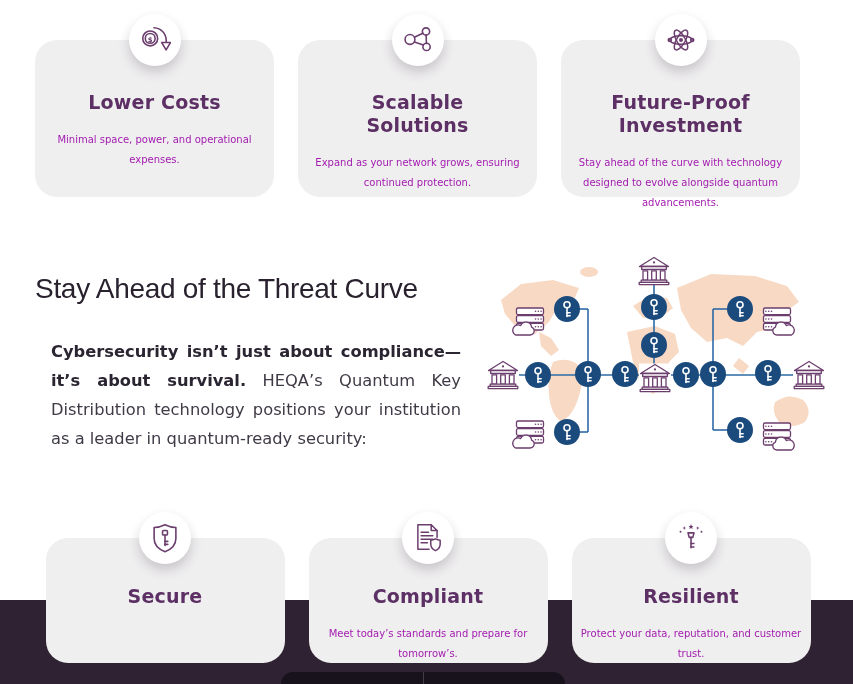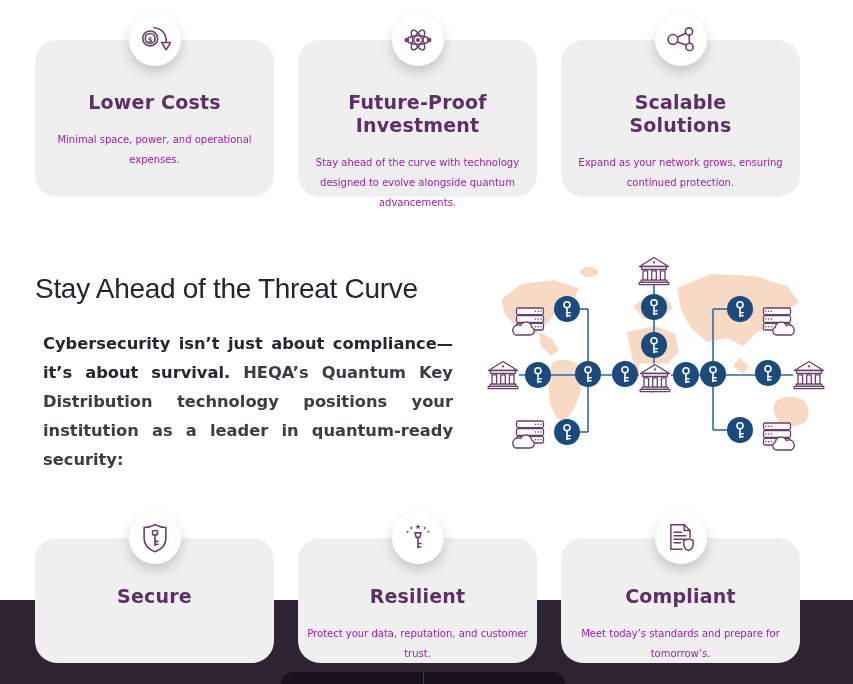--- a/index.html
+++ b/index.html
@@ -4,21 +4,21 @@
 <style>
   html,body { margin:0; padding:0; background:#ffffff; }
   .page {
     position:relative; width:853px; height:684px; overflow:hidden; background:#ffffff;
     font-family:"DejaVu Sans","Liberation Sans",sans-serif;
   }
   .dark-band { position:absolute; left:0; top:600px; width:853px; height:84px; background:#2e2233; }
 
   .cards-row { position:absolute; left:35px; width:786px; display:flex; gap:24px; }
   .cards-row.top { top:40px; }
-  .cards-row.bottom { top:538px; }
+  .cards-row.bottom { top:538px;justify-content:center; }
   .card { position:relative; width:239px; border-radius:22px; background:#f0eff0; text-align:center; z-index:2; }
   .cards-row.top .card { height:157px; }
   .cards-row.bottom .card { height:125px; }
   .icon-circle {
     position:absolute; left:50%; top:-26px; transform:translateX(-50%);
     width:52px; height:52px; border-radius:50%; background:#ffffff;
     box-shadow:0 6px 12px rgba(40,30,45,.20);
     display:flex; align-items:center; justify-content:center;
   }
   .card h3 {
@@ -27,22 +27,22 @@
   }
   .cards-row.bottom .card h3 { padding-top:31px; }
   .card p { margin:9px auto 0; width:222px; font-size:10px; line-height:20px; color:#a21caf; }
 
   .threat-heading {
     position:absolute; left:35px; top:272px; margin:0;
     font-family:"Liberation Sans",sans-serif; font-weight:normal;
     font-size:28px; line-height:33px; color:#29222e; letter-spacing:-.3px;
   }
   .threat-copy {
-    position:absolute; left:35px; top:321px; width:410px; margin:8px;
-    font-size:16.3px; line-height:29px; color:#403a46; text-align:justify;font-weight:bold;
+    position:absolute; left:35px; top:321px; width:410px; margin:16px;
+    font-size:16.3px; line-height:29px; color:#403a46; text-align:justify;
   }
   .threat-copy strong { color:#2b2532; }
 
   .illustration { position:absolute; left:487px; top:252px; width:358px; height:215px; }
 
   .bottom-sheet {
     position:absolute; left:281px; top:672px; width:284px; height:12px;
     background:#18121d; border-radius:26px 26px 0 0; z-index:3;
   }
   .bottom-sheet .divider { position:absolute; left:50%; top:0; width:1px; height:12px; background:rgba(255,255,255,.18); }
@@ -63,50 +63,50 @@
         <svg class="icon-svg" width="32" height="32" viewBox="-15 -15 30 30" fill="none" stroke="#6b3e6e" stroke-width="1.5" stroke-linecap="round" stroke-linejoin="round">
           <circle cx="-4.5" cy="-1.5" r="7"></circle>
           <circle cx="-4.5" cy="-1.5" r="4.6"></circle>
           <text x="-4.5" y="1.7" font-size="6.5" text-anchor="middle" fill="#6b3e6e" stroke="none" font-weight="bold">$</text>
           <path d="M -1,-11.5 C 6,-11 10.5,-6 10.5,0.5 L 10.5,2.4"></path>
           <path d="M 6.3,2.4 L 14.5,2.4 L 10.4,9.3 Z" fill="#ffffff"></path>
         </svg>
       </div>
       <h3>Lower Costs</h3>
       <p>Minimal space, power, and operational expenses.</p>
+    </article>
+
+    <article class="card">
+      <div class="icon-circle">
+        <svg class="icon-svg" width="32" height="32" viewBox="-15 -15 30 30" fill="none" stroke="#6b3e6e" stroke-width="1.5" stroke-linecap="round" stroke-linejoin="round">
+          <line x1="-3.4" y1="-2.6" x2="4.5" y2="-6.4"></line>
+          <line x1="-3.3" y1="1.8" x2="5" y2="4.8"></line>
+          <line x1="7.6" y1="-4.7" x2="7.9" y2="3.2"></line>
+          <circle cx="7.5" cy="-8" r="3.4"></circle>
+          <circle cx="8" cy="6.5" r="3.4"></circle>
+          <circle cx="-7.5" cy="-0.5" r="4.6"></circle>
+        </svg>
+      </div>
+      <h3>Scalable Solutions</h3>
+      <p>Expand as your network grows, ensuring continued protection.</p>
     </article>
 
     <article class="card">
       <div class="icon-circle">
         <svg class="icon-svg" width="32" height="32" viewBox="-15 -15 30 30" fill="none" stroke="#6b3e6e" stroke-width="1.4" stroke-linecap="round" stroke-linejoin="round">
           <ellipse rx="10.5" ry="4"></ellipse>
           <ellipse rx="10.5" ry="4" transform="rotate(60)"></ellipse>
           <ellipse rx="10.5" ry="4" transform="rotate(120)"></ellipse>
           <circle r="1.9" fill="#6b3e6e" stroke="none"></circle>
           <circle cx="-10.5" cy="0" r="1.5"></circle>
           <circle cx="10.5" cy="0" r="1.5"></circle>
         </svg>
       </div>
       <h3>Future-Proof Investment</h3>
       <p>Stay ahead of the curve with technology designed to evolve alongside quantum advancements.</p>
-    </article>
-
-    <article class="card">
-      <div class="icon-circle">
-        <svg class="icon-svg" width="32" height="32" viewBox="-15 -15 30 30" fill="none" stroke="#6b3e6e" stroke-width="1.5" stroke-linecap="round" stroke-linejoin="round">
-          <line x1="-3.4" y1="-2.6" x2="4.5" y2="-6.4"></line>
-          <line x1="-3.3" y1="1.8" x2="5" y2="4.8"></line>
-          <line x1="7.6" y1="-4.7" x2="7.9" y2="3.2"></line>
-          <circle cx="7.5" cy="-8" r="3.4"></circle>
-          <circle cx="8" cy="6.5" r="3.4"></circle>
-          <circle cx="-7.5" cy="-0.5" r="4.6"></circle>
-        </svg>
-      </div>
-      <h3>Scalable Solutions</h3>
-      <p>Expand as your network grows, ensuring continued protection.</p>
     </article>
   </section>
 
   <h2 class="threat-heading">Stay Ahead of the Threat Curve</h2>
   <p class="threat-copy"><strong>Cybersecurity isn’t just about compliance— it’s about survival.</strong><span> HEQA’s Quantum Key Distribution technology positions your institution as a leader in quantum-ready security:</span></p>
 
   <div class="illustration">
     <svg width="358" height="215" viewBox="0 0 358 215">
       <defs>
         <g id="g-node">
@@ -210,52 +210,52 @@
           <line x1="0" y1="-2.8" x2="0" y2="7"></line>
           <line x1="0" y1="3.2" x2="2.6" y2="3.2"></line>
           <line x1="0" y1="6" x2="2.6" y2="6"></line>
         </svg>
       </div>
       <h3>Secure</h3>
     </article>
 
     <article class="card">
       <div class="icon-circle">
+        <svg class="icon-svg" width="32" height="32" viewBox="-15 -15 30 30" fill="none" stroke="#6b3e6e" stroke-width="1.4" stroke-linecap="round" stroke-linejoin="round">
+          <path d="M 3,-12.5 L -9.5,-12.5 L -9.5,10.5 L 1,10.5 M 8.5,-7 L 8.5,-0.5"></path>
+          <path d="M 3,-12.5 L 3,-7 L 8.5,-7 Z"></path>
+          <line x1="-6.5" y1="-5.5" x2="0.5" y2="-5.5"></line>
+          <line x1="-6.5" y1="-2.2" x2="4.5" y2="-2.2"></line>
+          <line x1="-6.5" y1="1.1" x2="4.5" y2="1.1"></line>
+          <line x1="-6.5" y1="4.4" x2="-0.5" y2="4.4"></line>
+          <path d="M 7,0.8 C 8.5,1.5 10,1.9 11.4,2 L 11.4,5.8 C 11.4,8.8 9.5,10.7 7,11.9 C 4.5,10.7 2.6,8.8 2.6,5.8 L 2.6,2 C 4,1.9 5.5,1.5 7,0.8 Z" fill="#ffffff"></path>
+        </svg>
+      </div>
+      <h3>Compliant</h3>
+      <p>Meet today’s standards and prepare for tomorrow’s.</p>
+    </article>
+
+    <article class="card">
+      <div class="icon-circle">
         <svg class="icon-svg" width="32" height="32" viewBox="-15 -15 30 30" fill="none" stroke="#6b3e6e" stroke-width="1.5" stroke-linecap="round" stroke-linejoin="round">
           <path d="M -2.8,-4.8 L 2.8,-4.8 L 1.7,-0.6 L -1.7,-0.6 Z"></path>
           <line x1="0" y1="-0.6" x2="0" y2="9.2"></line>
           <line x1="0" y1="5.2" x2="2.7" y2="5.2"></line>
           <line x1="0" y1="8.4" x2="2.7" y2="8.4"></line>
           <g fill="#6b3e6e" stroke="none">
             <path d="M0,-13.1 L0.76,-11.3 L2.47,-11.3 L1.1,-10.2 L1.53,-8.4 L0,-9.45 L-1.53,-8.4 L-1.1,-10.2 L-2.47,-11.3 L-0.76,-11.3 Z"></path>
             <path transform="translate(-6.3,-9.3)" d="M0,-1.7 L0.45,-0.45 L1.7,0 L0.45,0.45 L0,1.7 L-0.45,0.45 L-1.7,0 L-0.45,-0.45 Z"></path>
             <path transform="translate(6.3,-9.3)" d="M0,-1.7 L0.45,-0.45 L1.7,0 L0.45,0.45 L0,1.7 L-0.45,0.45 L-1.7,0 L-0.45,-0.45 Z"></path>
             <circle cx="-9.8" cy="-5.8" r=".9"></circle>
             <circle cx="9.8" cy="-5.8" r=".9"></circle>
           </g>
         </svg>
       </div>
       <h3>Resilient</h3>
       <p>Protect your data, reputation, and customer trust.</p>
     </article>
-
-    <article class="card">
-      <div class="icon-circle">
-        <svg class="icon-svg" width="32" height="32" viewBox="-15 -15 30 30" fill="none" stroke="#6b3e6e" stroke-width="1.4" stroke-linecap="round" stroke-linejoin="round">
-          <path d="M 3,-12.5 L -9.5,-12.5 L -9.5,10.5 L 1,10.5 M 8.5,-7 L 8.5,-0.5"></path>
-          <path d="M 3,-12.5 L 3,-7 L 8.5,-7 Z"></path>
-          <line x1="-6.5" y1="-5.5" x2="0.5" y2="-5.5"></line>
-          <line x1="-6.5" y1="-2.2" x2="4.5" y2="-2.2"></line>
-          <line x1="-6.5" y1="1.1" x2="4.5" y2="1.1"></line>
-          <line x1="-6.5" y1="4.4" x2="-0.5" y2="4.4"></line>
-          <path d="M 7,0.8 C 8.5,1.5 10,1.9 11.4,2 L 11.4,5.8 C 11.4,8.8 9.5,10.7 7,11.9 C 4.5,10.7 2.6,8.8 2.6,5.8 L 2.6,2 C 4,1.9 5.5,1.5 7,0.8 Z" fill="#ffffff"></path>
-        </svg>
-      </div>
-      <h3>Compliant</h3>
-      <p>Meet today’s standards and prepare for tomorrow’s.</p>
-    </article>
   </section>
 
   <div class="bottom-sheet">
     <div class="divider"></div>
   </div>
 
 </div>
 
 </body></html>

